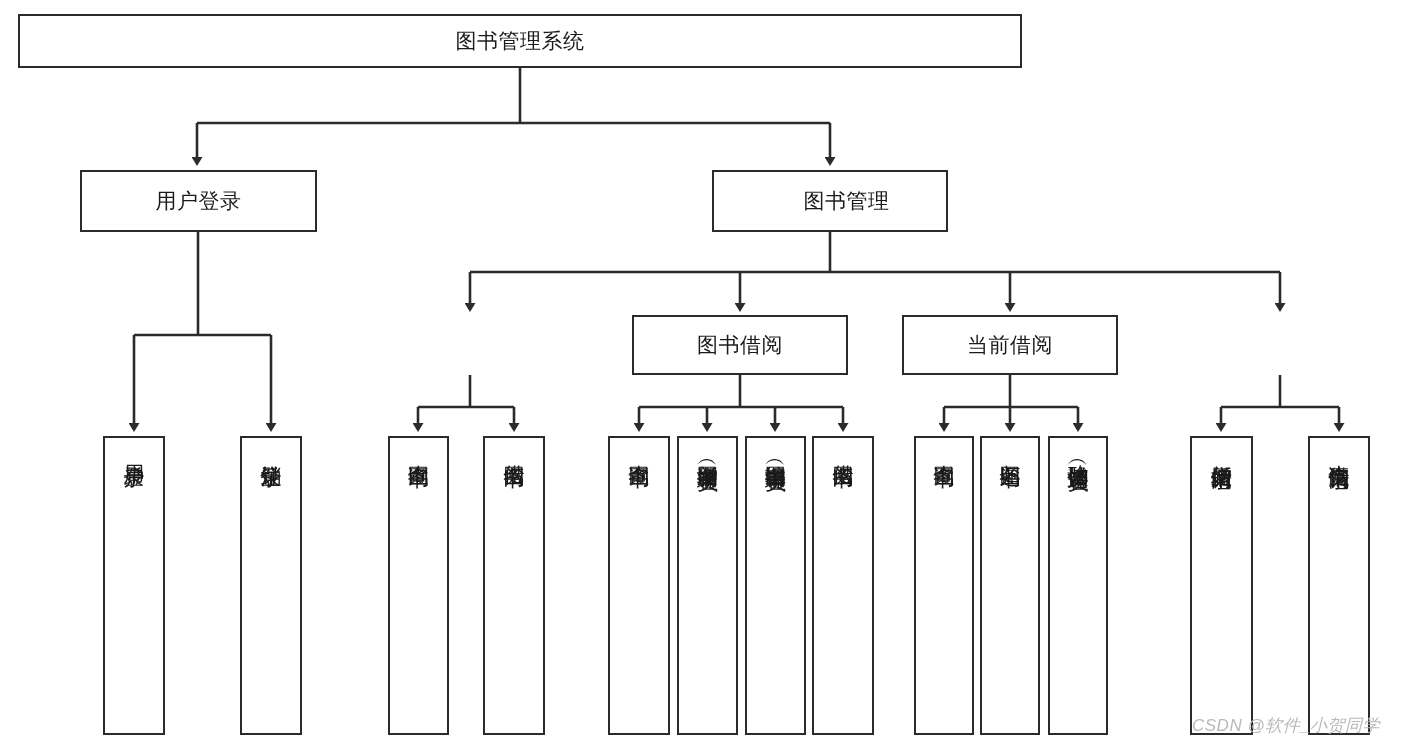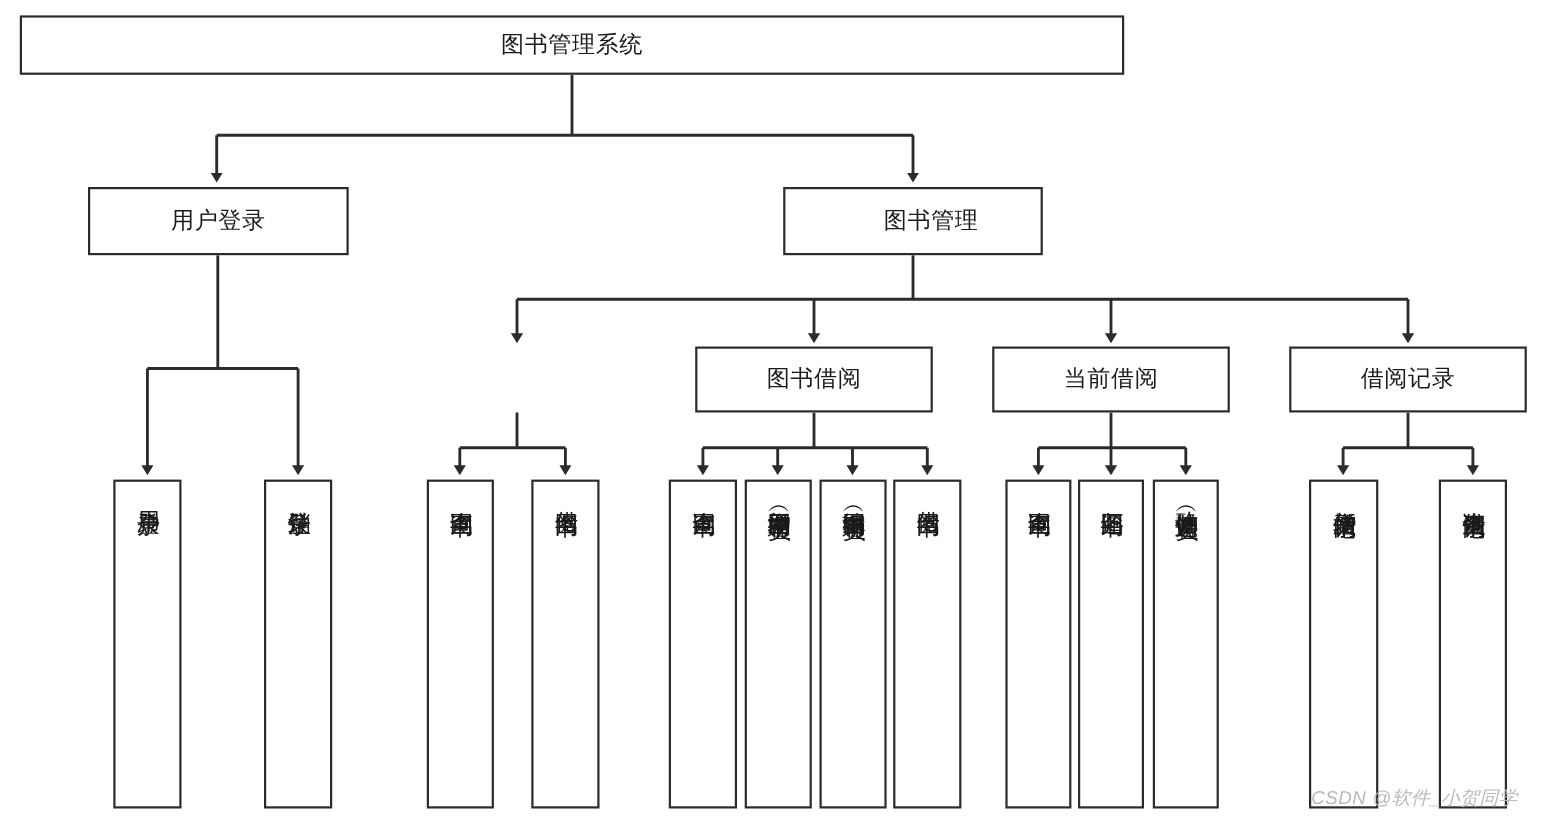--- a/index.html
+++ b/index.html
@@ -33,20 +33,21 @@
     display: flex;
     align-items: center;
     justify-content: center;
     color: #1a1a1a;
   }
   .node .label {
     display: block;
     text-align: center;
     line-height: 1.18;
     letter-spacing: 0.5px;
+    font-family: Liberation Serif, serif;
   }
   .node.horiz .label {
     font-size: 21px;
     writing-mode: horizontal-tb;
   }
   .node.vert {
     align-items: flex-start;
     padding-top: 10px;
   }
   .node.vert .label {
@@ -130,23 +131,20 @@
   <div class="node horiz" style="left:712px; top:170px; width:236px; height:62px;padding-left:33px;">
     <span class="label">图书管理</span>
   </div>
 
   <div class="node horiz" style="left:632px; top:315px; width:216px; height:60px;">
     <span class="label">图书借阅</span>
   </div>
   <div class="node horiz" style="left:902px; top:315px; width:216px; height:60px;">
     <span class="label">当前借阅</span>
   </div>
-  <div class="node horiz" style="left:1172px; top:315px; width:216px; height:60px;">
-    <span class="label">借阅记录</span>
-  </div>
 
   <div class="node vert" style="left:103px; top:436px; width:62px; height:299px;">
     <span class="label">用户登录</span>
   </div>
   <div class="node vert" style="left:240px; top:436px; width:62px; height:299px;">
     <span class="label">注销登录</span>
   </div>
 
   <div class="node vert" style="left:388px; top:436px; width:61px; height:299px;">
     <span class="label">查询图书</span>

